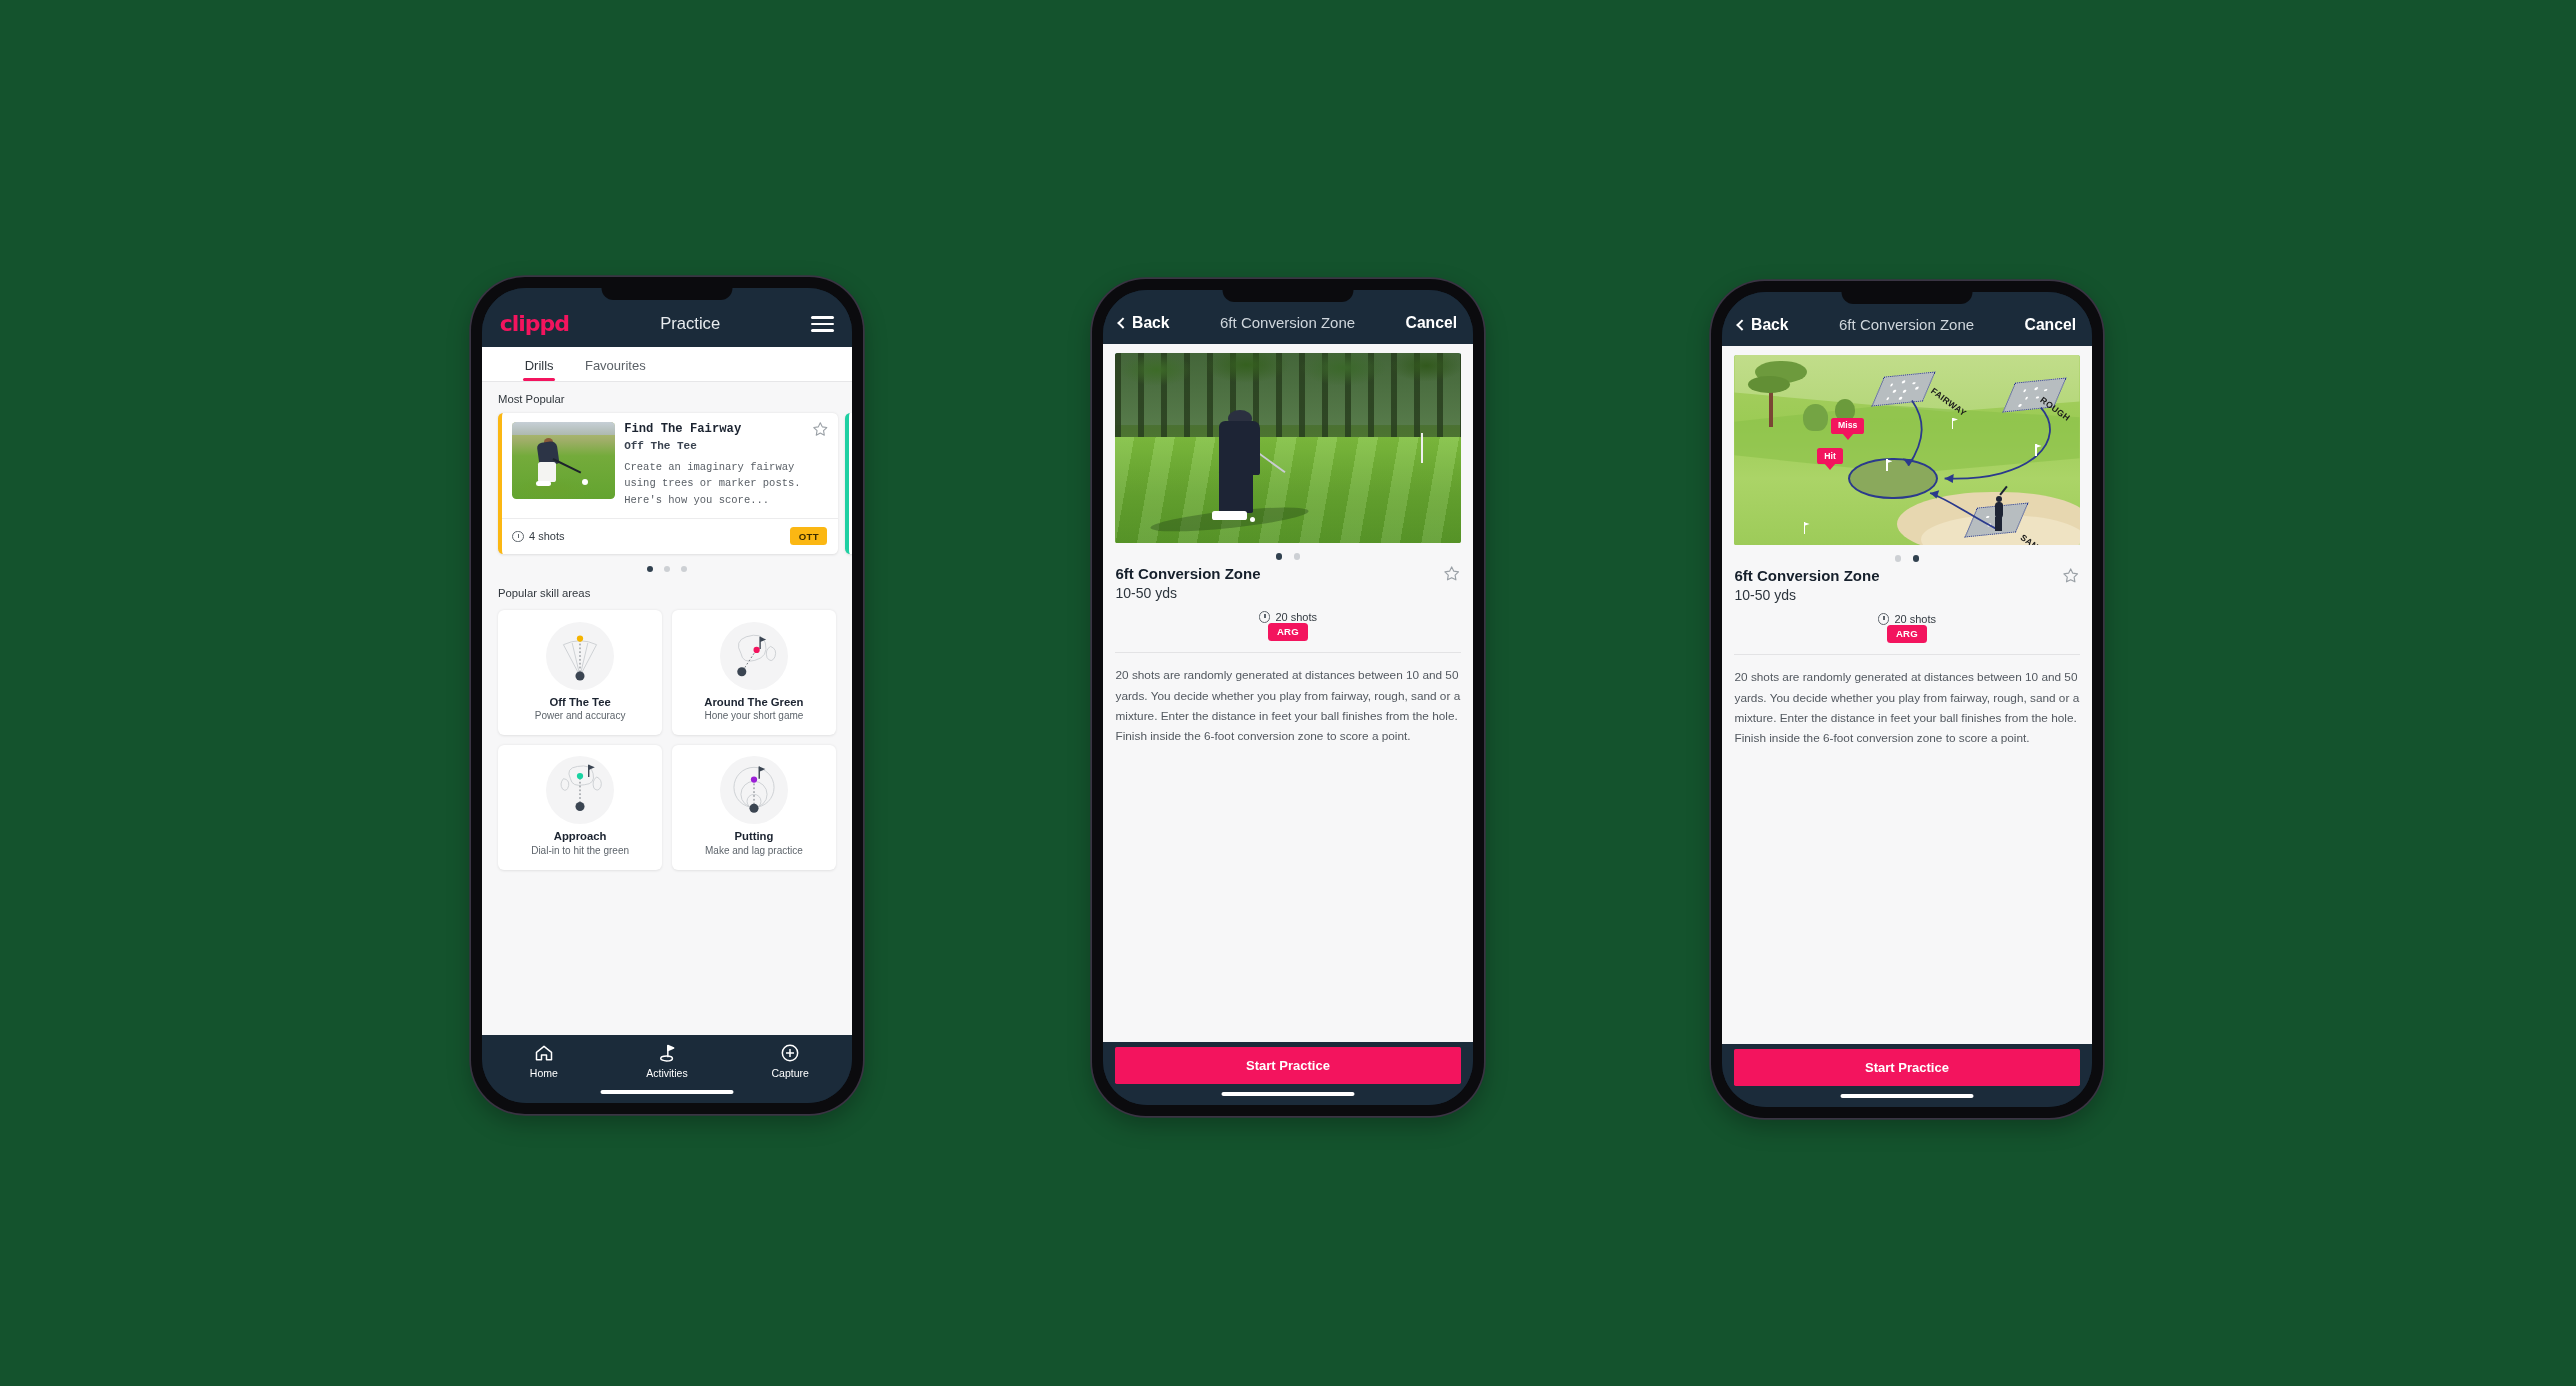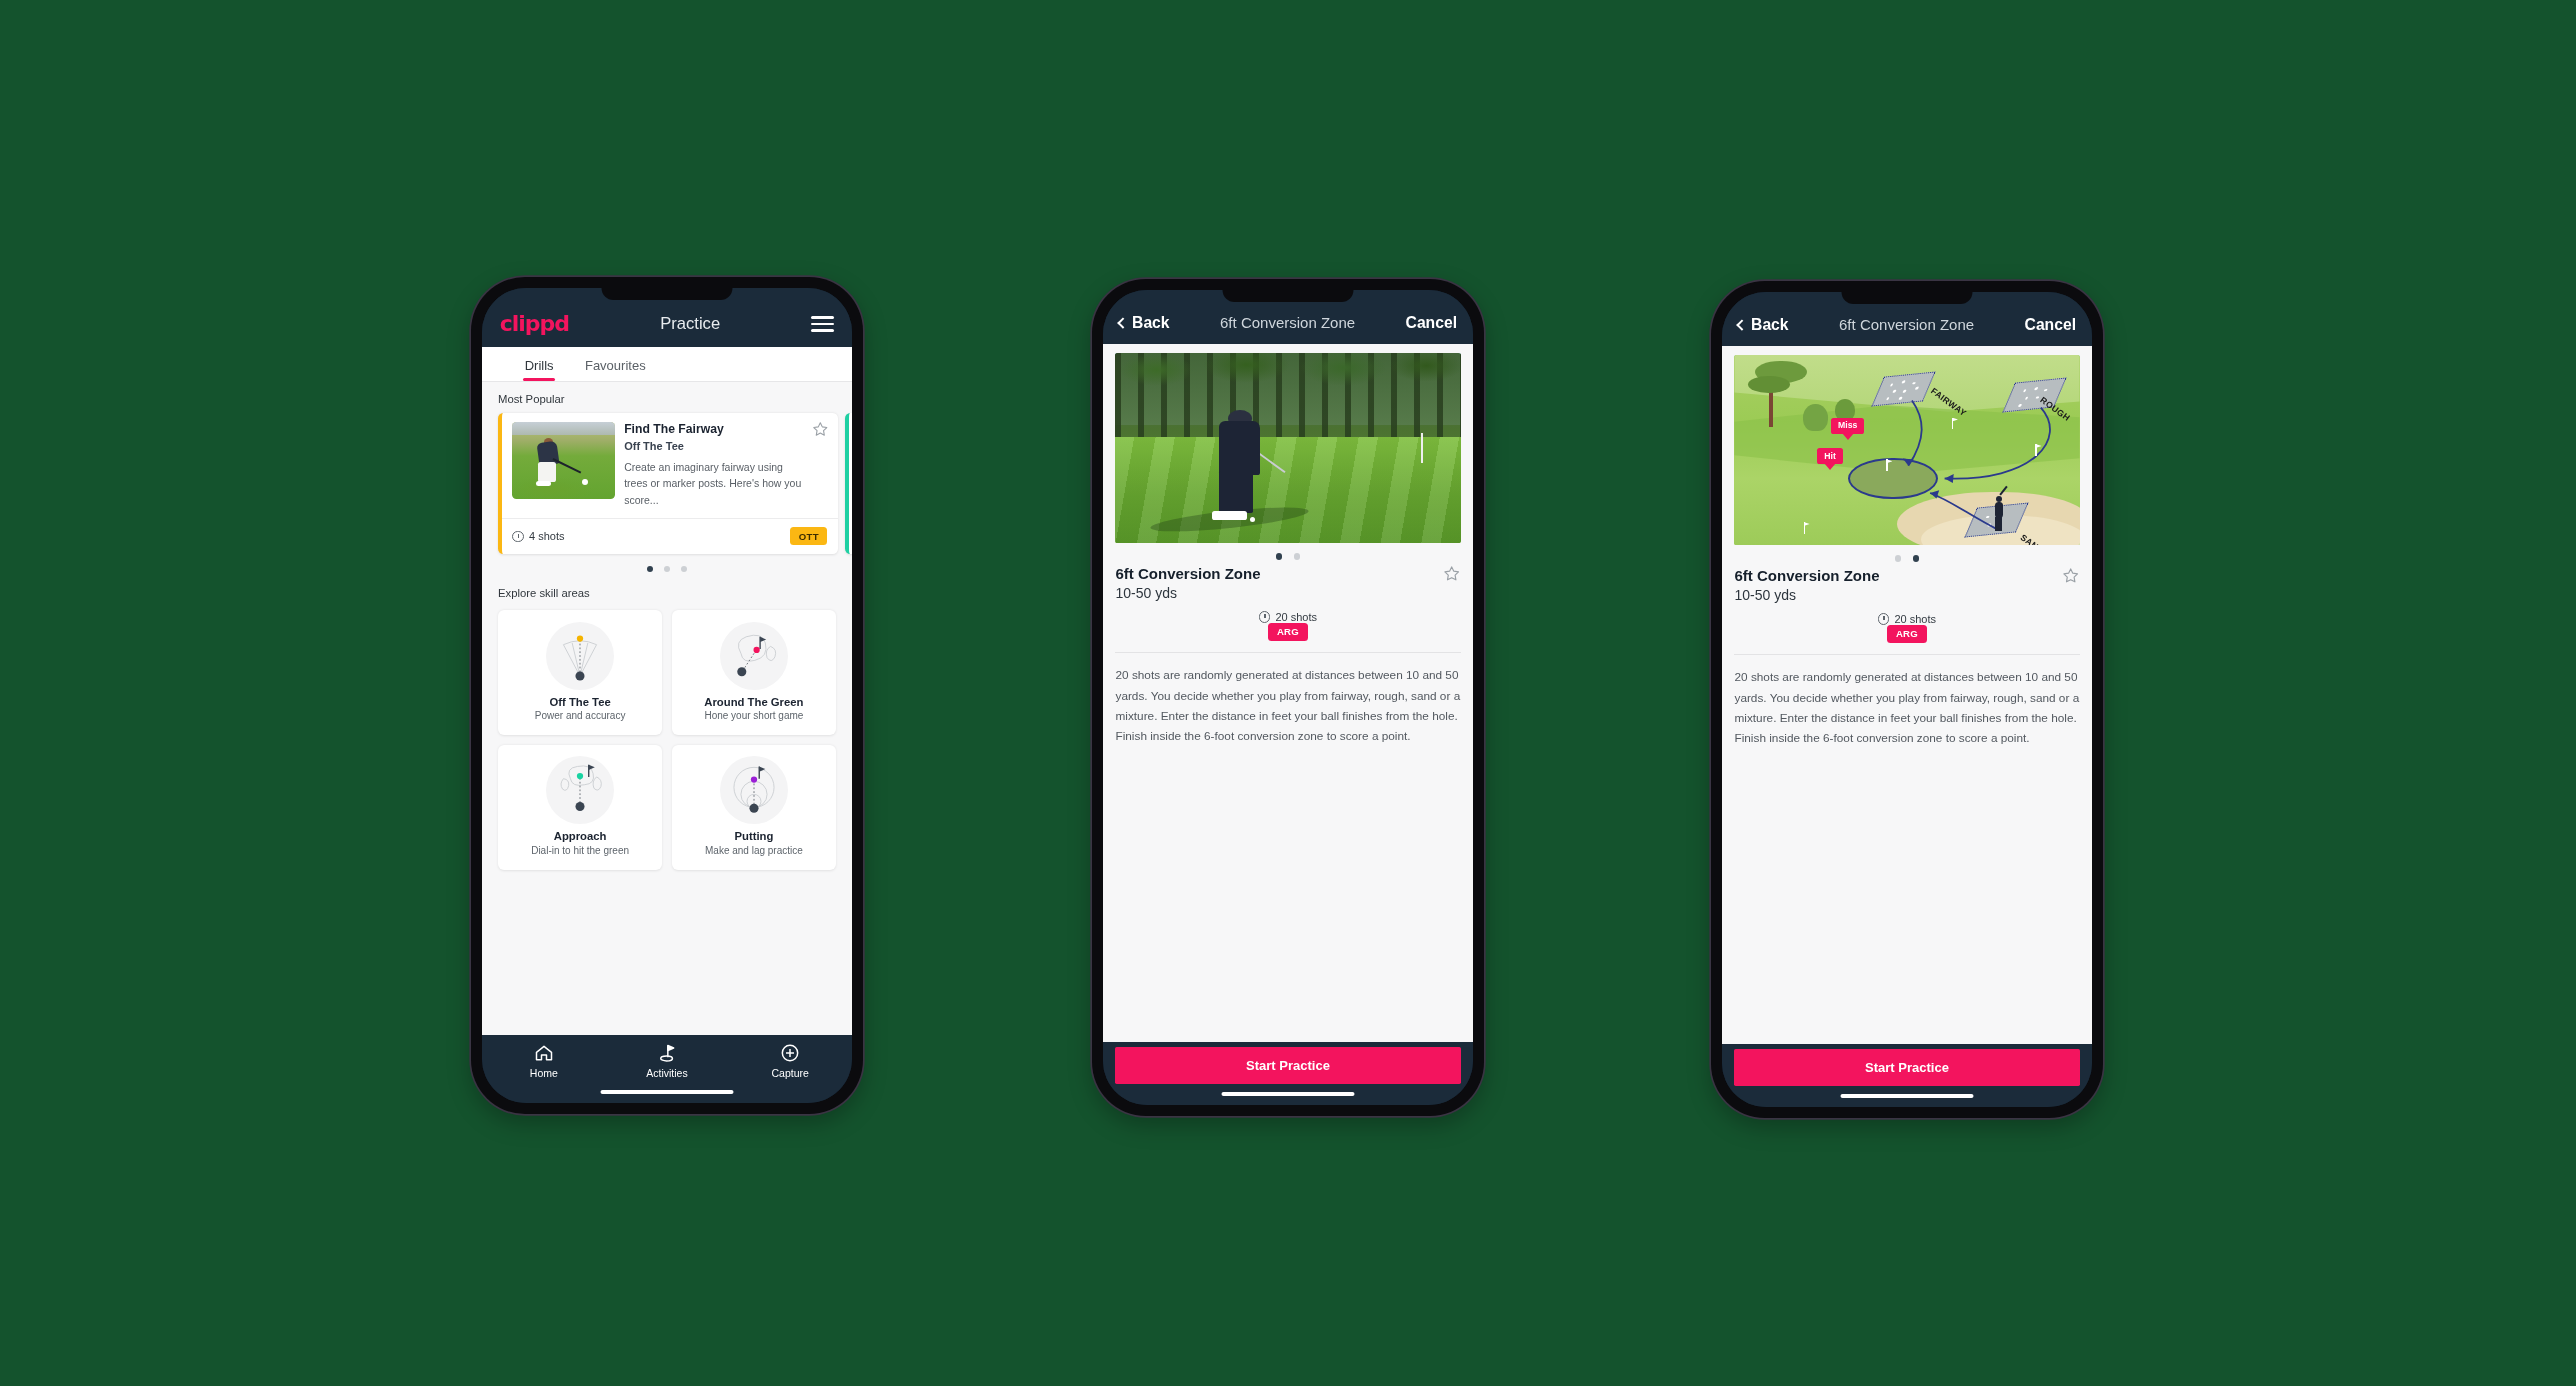--- a/index.html
+++ b/index.html
@@ -154,21 +154,21 @@
   .drill-card {
     flex: 0 0 auto;
     width: 340px;
     background: #ffffff;
     border-radius: 5.2px;
     border-left: 4.4px solid #fbb713;
     overflow: hidden;
     box-shadow: 0 0.9px 2.6px rgba(0,0,0,.10);
     cursor: pointer;
   }
-  .drill-top { display: flex; padding: 9.6px 9.6px 10.5px 9.6px; gap: 9.6px; }
+  .drill-top { display: flex; padding: 9.6px 9.6px 10.5px 9.6px; gap: 9.6px; font-family: Liberation Mono, monospace; }
   .thumb {
     width: 103px; height: 77px;
     border-radius: 4.4px;
     flex: 0 0 auto;
     background:
       radial-gradient(ellipse 61px 19px at 38% 88%, #6aa32e 0%, rgba(106,163,46,0) 70%),
       linear-gradient(#b7c47a 0%, #9fae68 24%, #74ab3b 44%, #63a430 100%);
     position: relative;
     overflow: hidden;
   }
@@ -430,21 +430,21 @@
           </div>
           <div class="peek"></div>
         </div>
 
         <div class="dots">
           <span class="dot on"></span>
           <span class="dot"></span>
           <span class="dot"></span>
         </div>
 
-        <div class="section-label">Explore skill areas</div>
+        <div class="section-label">Popular skill areas</div>
 
         <div class="grid">
 
           <div class="skill">
             <div class="skill-art">
               <svg viewBox="0 0 78 78" width="68" height="68">
                 <path d="M39 62 L20 26 M39 62 L30 24 M39 62 L48 24 M39 62 L58 26" stroke="#c9ccd0" stroke-width="1" fill="none"></path>
                 <path d="M20 26 Q39 17 58 26" stroke="#c9ccd0" stroke-width="1" fill="none"></path>
                 <line x1="39" y1="62" x2="39" y2="20" stroke="#6b7178" stroke-width="1.1" stroke-dasharray="2,2.4"></line>
                 <circle cx="39" cy="62" r="5.2" fill="#3b4552"></circle>

